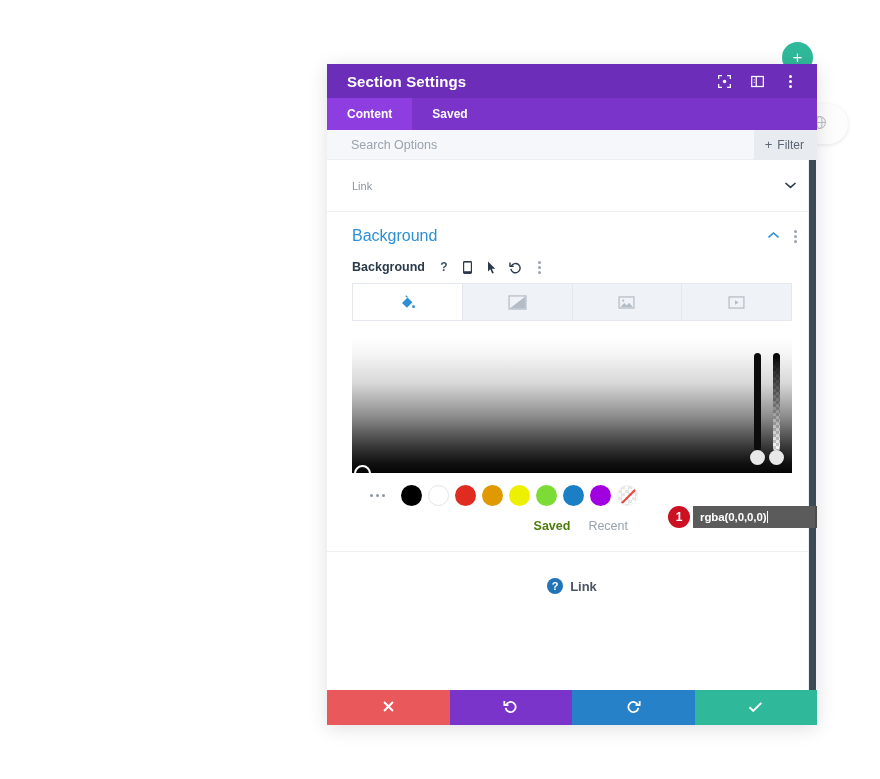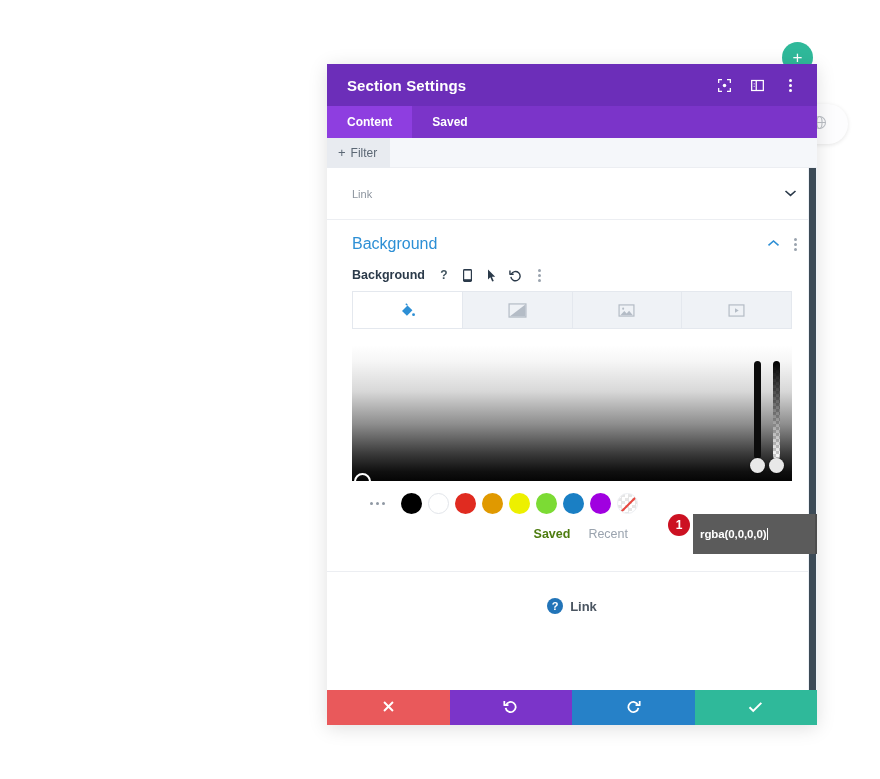--- a/index.html
+++ b/index.html
@@ -46,21 +46,21 @@
     background: #ffffff;
     box-shadow: 0 3px 18px rgba(0,0,0,.13);
     z-index: 5;
     display: flex;
     flex-direction: column;
     overflow: hidden;
   }
 
   
   .panel-header {
-    height: 42px;
+    height: 34px;
     background: #6c2eb9;
     display: flex; align-items: center;
     padding: 0 18px 0 20px;
     flex: 0 0 auto;
   }
   .panel-title {
     color: #ffffff;
     font-size: 15px;
     font-weight: bold;
     letter-spacing: .1px;
@@ -142,21 +142,21 @@
     border-bottom: 1px solid #eceef2;
   }
   .section-row-label {
     flex: 1 1 auto;
     font-size: 11px;
     color: #8c949e;
   }
   .chev { color: #2b3a4a; font-size: 11px; }
 
   
-  .section-open { border-bottom: 1px solid #eceef2; padding-bottom: 30px; }
+  .section-open { border-bottom: 1px solid #eceef2; padding-bottom: 18px; }
   .section-open-head {
     height: 48px;
     display: flex; align-items: center;
     padding: 0 20px 0 25px;
   }
   .section-open-title {
     flex: 1 1 auto;
     font-size: 16px;
     color: #2d8fd5;
   }
@@ -216,21 +216,21 @@
     left: 2px; bottom: -9px;
     width: 17px; height: 17px;
     border: 2px solid #ffffff;
     border-radius: 50%;
     background: transparent;
   }
   .picker-input-wrap {
     position: absolute;
     left: 16px; top: 8px;
     display: flex; align-items: stretch;
-    height: 40px;
+    height: 22px;
     z-index: 3;
   }
   .picker-input {
     width: 122px;
     background: #5b5b5b;
     color: #ffffff;
     font-size: 11.5px;
     font-weight: bold;
     display: flex; align-items: center;
     padding-left: 7px;
@@ -409,20 +409,21 @@
       </div>
     </div>
   </div>
 
   <div class="panel-tabs">
     <div class="panel-tab active">Content</div>
     <div class="panel-tab">Saved</div>
   </div>
 
   <div class="search-row">
+    <div class="search-input-txt">Search Options</div>
     <div class="filter-btn">
       <span class="filter-plus">+</span>
       <span>Filter</span>
     </div>
   </div>
 
   <div class="panel-body">
 
     <div class="section-row">
       <div class="section-row-label">Link</div>

